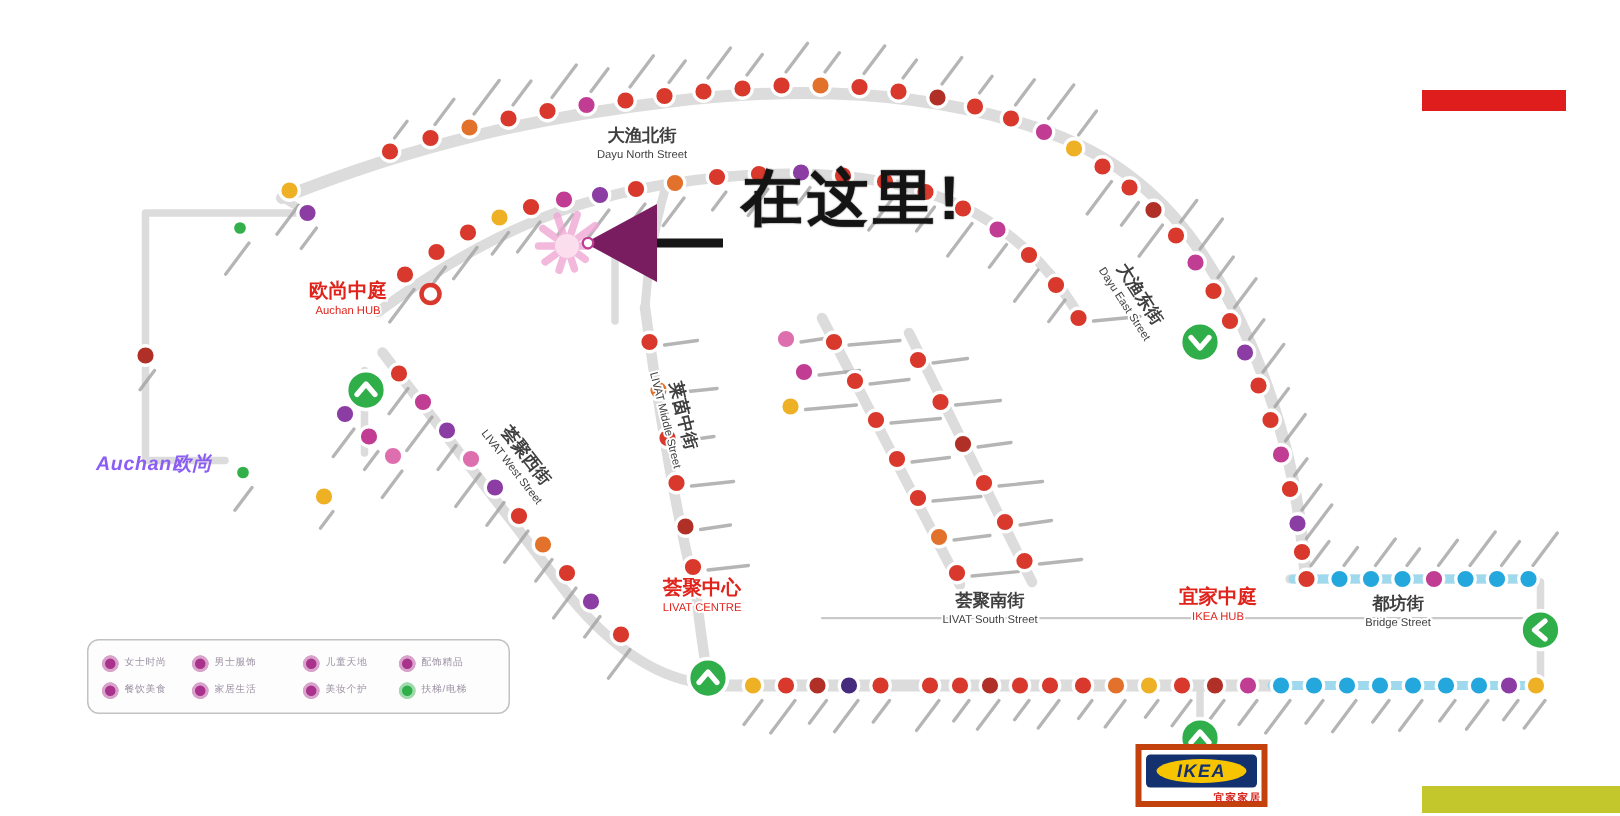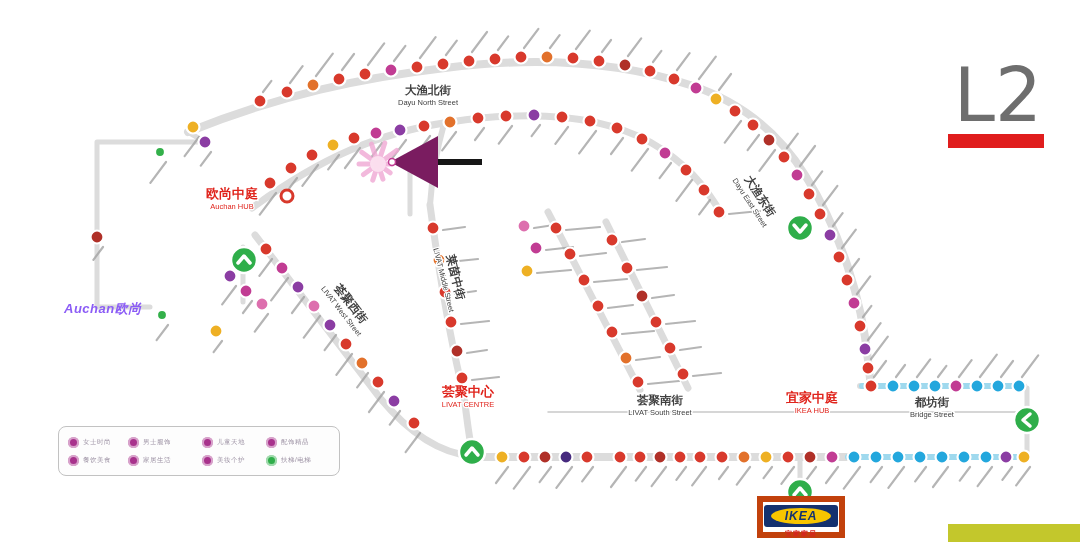--- a/index.html
+++ b/index.html
@@ -33,21 +33,21 @@
   }
   .lg-item{display:flex;align-items:center;gap:4px;}
   .lg-dot{width:11px;height:11px;border-radius:50%;flex:0 0 auto;
     box-shadow:inset 0 0 0 2px rgba(255,255,255,.55);}
   .lg-txt{font-size:6.5px;color:#9d92a4;line-height:1.05;letter-spacing:.5px;}
   
   .auchan{left:64px;top:300px;color:#8b5cf6;font-size:13px;font-weight:bold;font-style:italic;letter-spacing:.5px;}
   
   .ikeabox{
     left:757px;top:496px;width:88px;height:42px;background:#fff;
-    border:6px solid #c2410c;box-sizing:border-box;text-align:center;padding-top:3px;
+    border:4px solid #c2410c;box-sizing:border-box;text-align:right;padding-top:3px;
   }
   .ikealogo{
     width:74px;height:22px;margin:0 auto;background:#14316f;border-radius:3px;
     display:flex;align-items:center;justify-content:center;position:relative;
   }
   .ikealogo .oval{
     position:absolute;left:7px;top:3px;width:60px;height:16px;background:#f7c500;
     border-radius:50%;
   }
   .ikealogo .word{
@@ -389,24 +389,24 @@
     <line x1="378" y1="164" x2="371.5106431181261" y2="144.02781315780177" stroke="#f0a8d4" stroke-width="5" stroke-linecap="round" opacity="0.8"></line>
     <line x1="378" y1="164" x2="384.79837387624883" y2="143.07675664150662" stroke="#f0a8d4" stroke-width="5" stroke-linecap="round" opacity="0.8"></line>
     <line x1="378" y1="164" x2="396.6073908706238" y2="150.4809391972731" stroke="#f0a8d4" stroke-width="5" stroke-linecap="round" opacity="0.8"></line>
     <circle cx="378" cy="164" r="8" fill="#fce3f1" opacity="0.9"></circle>
     <line x1="436" y1="162" x2="482" y2="162" stroke="#161616" stroke-width="6"></line>
     <polygon points="390,162 438,136 438,188" fill="#7a1c60"></polygon>
     <circle cx="392" cy="162" r="3.5" fill="#ffffff" stroke="#c13c93" stroke-width="1.5"></circle>
   </svg>
 
 <div class="abs annot">
+  <div>在这里!</div>
 </div>
 
 <div class="abs floor">
-  <div class="lbl">L2</div>
   <div class="bar"></div>
 </div>
 
 <div class="abs ybar"></div>
 
 <div class="abs auchan">Auchan欧尚</div>
 
 <div class="abs legend">
     <div class="lg-item">
       <span class="lg-dot" style="background: rgb(168, 50, 140);"></span>

